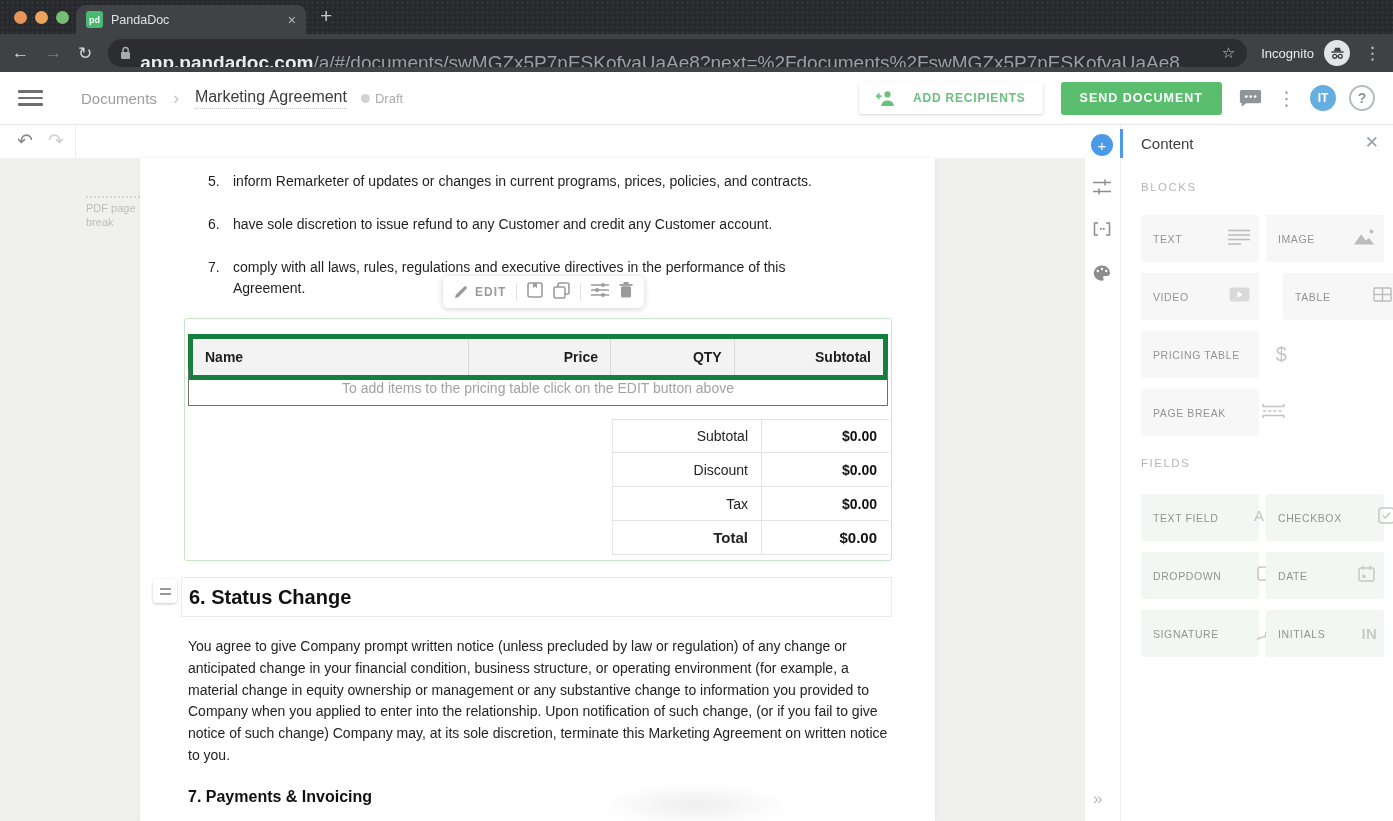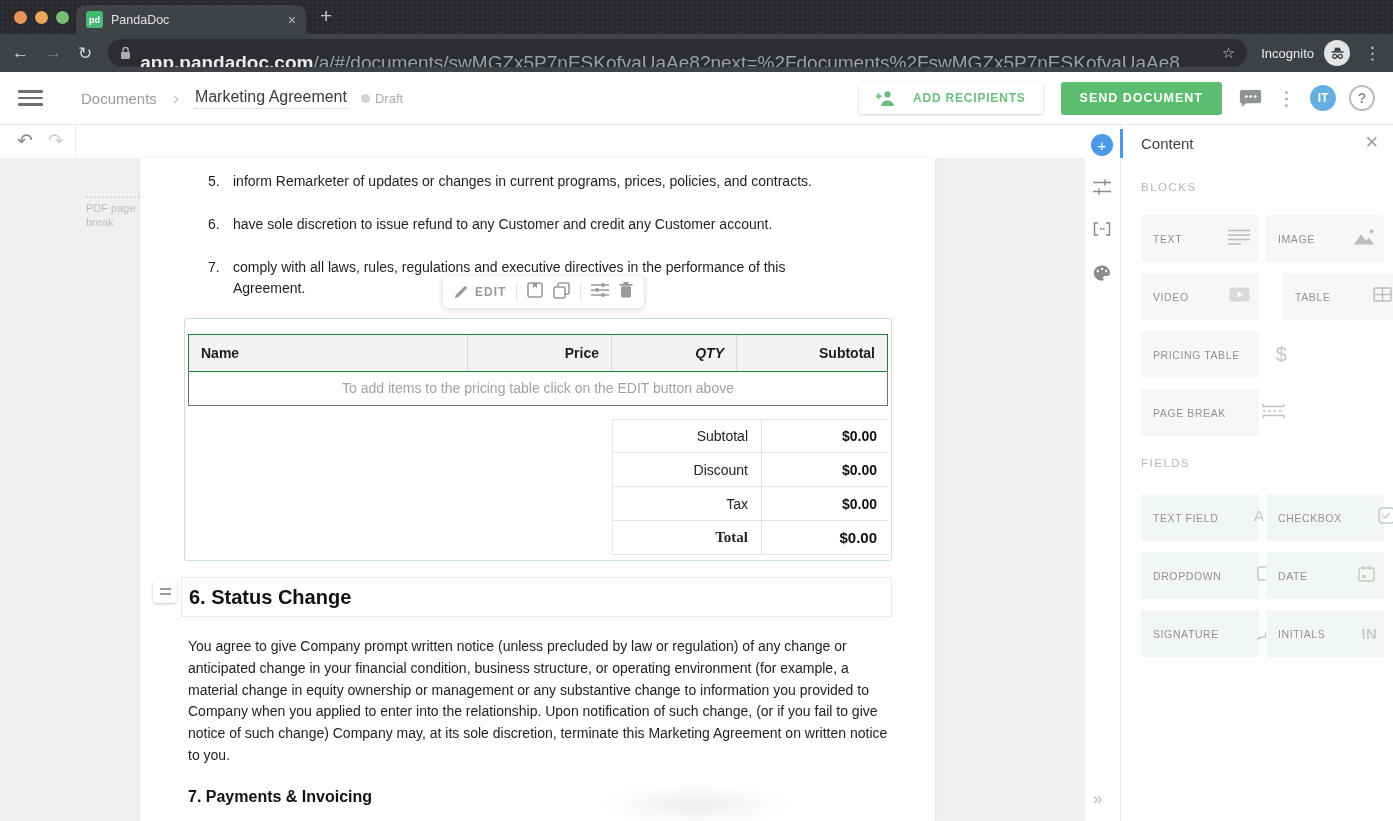--- a/index.html
+++ b/index.html
@@ -70,35 +70,35 @@
   .doc-li { position:absolute; left:68px; display:flex; font-size:14px; line-height:21px; color:#1f1f1f; }
   .doc-li .num { width:25px; }
   .doc-li .txt { width:585px; }
 
   .block-toolbar { position:absolute; left:303px; top:118px; height:32px; background:#fff; border-radius:5px;
     box-shadow:0 1px 6px rgba(0,0,0,0.18); display:flex; align-items:center; padding:0 11px; gap:10px; z-index:6; }
   .bt-edit { display:flex; align-items:center; gap:7px; color:#9b9b9b; font-size:12px; letter-spacing:1px; font-weight:bold; }
   .bt-sep { width:1px; height:18px; background:#e3e3e3; }
 
   .pricing-block { position:absolute; left:44px; top:160px; width:708px; height:243px; border:1px solid #c9e5c9; border-radius:3px; background:#fff; }
-  .pt-head { position:absolute; left:3px; top:15px; width:700px; display:flex; border:1px solid #15803d; }
+  .pt-head { position:absolute; left:3px; top:15px; width:700px; display:flex; border:5px solid #15803d; }
   .pt-hcell { height:36px; background:#f3f3f3; display:flex; align-items:center; font-size:14px; font-weight:bold; color:#1d1d1d;
     padding:0 12px; border-right:1px solid #d9d9d9; }
   .pt-hcell:last-child { border-right:none; }
   .c-name { width:279px; } .c-price { width:144px; justify-content:flex-end; }
-  .c-qty { width:125px; justify-content:flex-end;font-style:italic; } .c-sub { width:150px; justify-content:flex-end; }
+  .c-qty { width:125px; justify-content:flex-end; } .c-sub { width:150px; justify-content:flex-end; }
   .pt-empty { position:absolute; left:3px; top:51px; width:700px; height:36px; border:1px solid #707070; border-top:none;
     display:flex; align-items:center; justify-content:center; font-size:14px; color:#a2a2a2; }
   .pt-totals { position:absolute; left:427px; top:100px; width:277px; }
   .pt-trow { display:flex; height:34px; border-bottom:1px solid #e3e3e3; }
   .pt-trow:first-child { border-top:1px solid #e3e3e3; }
   .pt-tlabel { width:150px; display:flex; align-items:center; justify-content:flex-end; padding-right:13px;
     font-size:14px; color:#242424; border-left:1px solid #e9e9e9; border-right:1px solid #e3e3e3; }
   .pt-tvalue { flex:1; display:flex; align-items:center; justify-content:flex-end; padding-right:12px; font-size:14px; font-weight:bold; color:#111; }
-  .pt-trow.total .pt-tlabel { font-weight:bold; font-size:15px;font-family:Liberation Serif, serif; }
+  .pt-trow.total .pt-tlabel { font-weight:bold; font-size:15px; }
   .pt-trow.total .pt-tvalue { font-size:15px; }
 
   .h2-block { position:absolute; left:41px; top:419px; width:711px; height:40px; border:1px solid #eaeaea;
     display:flex; align-items:center; padding-left:7px; background:#fff; }
   .h2-text { font-size:20px; font-weight:bold; color:#111; }
   .drag-handle { position:absolute; left:13px; top:421px; width:24px; height:24px; background:#fff; border-radius:4px;
     box-shadow:0 1px 3px rgba(0,0,0,0.22); display:flex; flex-direction:column; gap:3px; align-items:center; justify-content:center; }
   .drag-handle i { width:11px; height:2px; background:#9a9a9a; }
 
   .doc-para { position:absolute; left:48px; top:478px; width:702px; font-size:14px; line-height:21.8px; color:#232323; }

